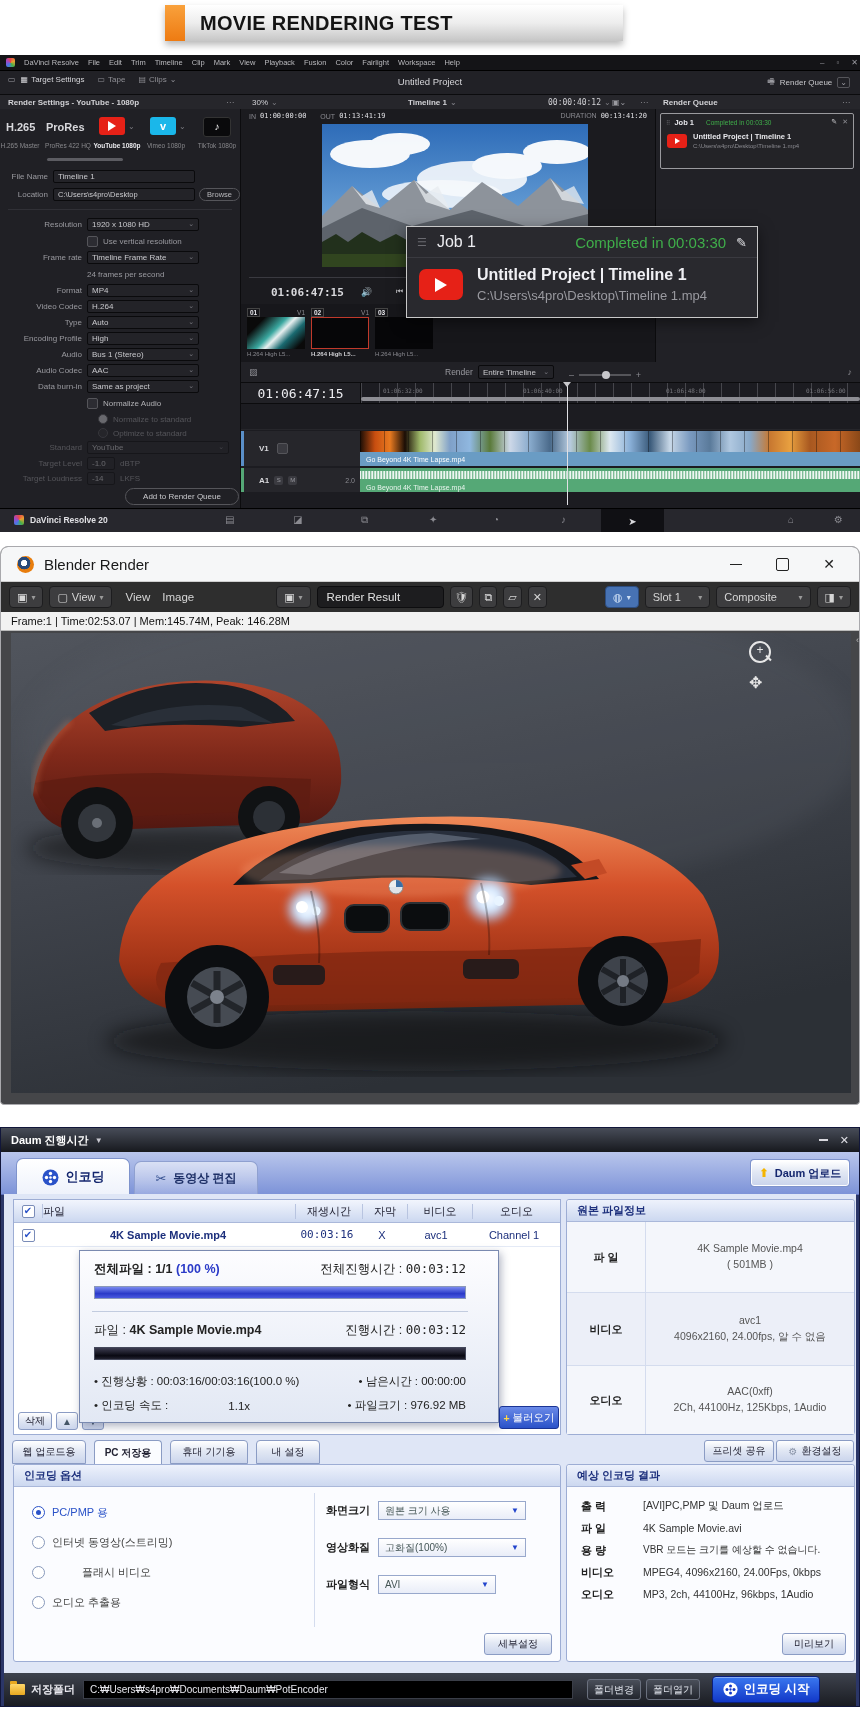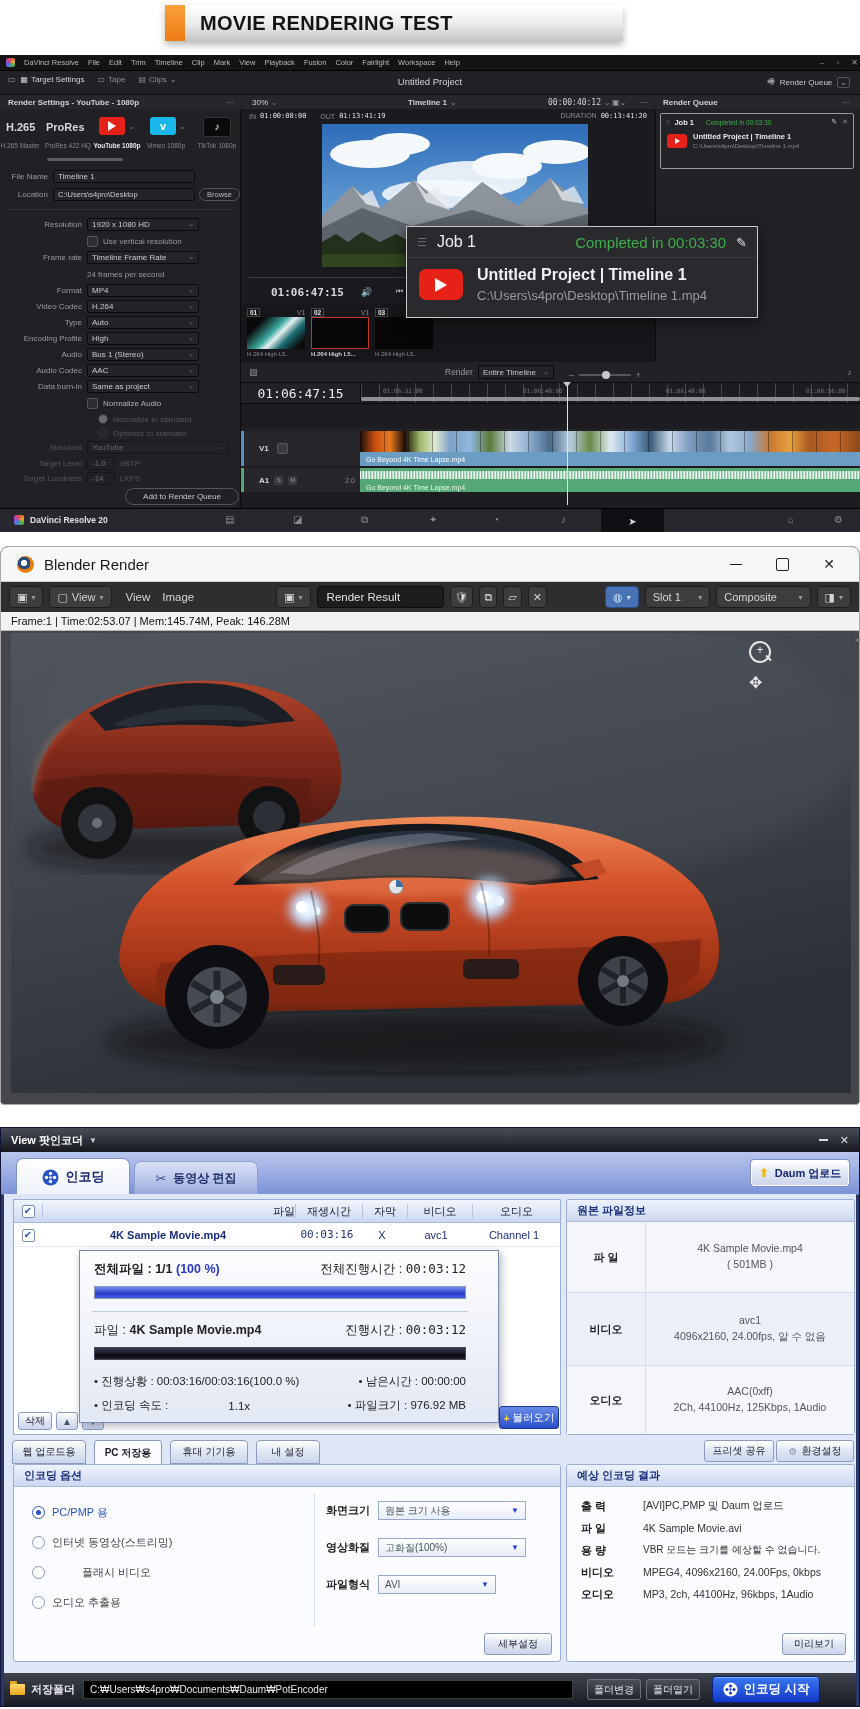--- a/index.html
+++ b/index.html
@@ -654,21 +654,21 @@
       </svg>
       
       <div class="a" style="left:748px;top:10px;width:18px;height:18px;border:2px solid #e6e6e6;border-radius:50%;color:#e6e6e6;font-size:12px;line-height:15px;text-align:center;">+<span style="position:absolute;left:14px;top:14px;width:7px;height:2px;background:#e6e6e6;transform:rotate(45deg);"></span></div>
       <div class="a" style="left:748px;top:42px;color:#e6e6e6;font-size:16px;">✥</div>
       <div class="a" style="right:0px;top:4px;color:#bdbdbd;font-size:9px;">‹</div>
     </div>
   </div>
 
   <div class="a pewin">
     <div class="petitle">
-      <span>View 팟인코더</span>
+      <span>Daum 진행시간</span>
       <span style="margin-left:6px;font-size:8px;color:#c8c8d0;">▼</span>
       <span style="margin-left:auto;display:flex;gap:12px;align-items:center;">
         <span style="width:9px;border-bottom:2px solid #d8d8de;display:inline-block;"></span>
         <span style="font-size:11px;color:#e0e0e6;">✕</span>
       </span>
     </div>
     <div class="petabs">
       <div class="a" style="left:15px;top:6px;width:112px;height:36px;background:linear-gradient(#ffffff,#eef2fb);border:1px solid #7e93cc;border-bottom:none;border-radius:7px 7px 0 0;display:flex;align-items:center;justify-content:center;gap:7px;">
         <svg width="17" height="17" viewBox="0 0 17 17">
           <circle cx="8.5" cy="8.5" r="8" fill="#2a52c8"></circle>
@@ -688,21 +688,21 @@
         <span style="color:#f5b500;font-size:12px;">⬆</span>
         <span>Daum 업로드</span>
       </div>
     </div>
 
     <div class="pebody">
 
       <div class="a" style="left:9px;top:5px;width:546px;height:234px;background:#fff;border:1px solid #9dadd4;">
         <div style="height:22px;display:flex;background:linear-gradient(#f2f5fd,#ccd8f0);border-bottom:1px solid #aab8da;color:#223;font-size:11px;align-items:center;">
           <span style="width:28px;text-align:center;border-right:1px solid #b8c4e0;"><span class="ck" style="display:inline-block;">✔</span></span>
-          <span style="width:252px;text-align:right;border-right:1px solid #b8c4e0;">파일</span>
+          <span style="width:252px;text-align:left;border-right:1px solid #b8c4e0;">파일</span>
           <span style="width:66px;text-align:center;border-right:1px solid #b8c4e0;">재생시간</span>
           <span style="width:44px;text-align:center;border-right:1px solid #b8c4e0;">자막</span>
           <span style="width:64px;text-align:center;border-right:1px solid #b8c4e0;">비디오</span>
           <span style="flex:1;text-align:center;">오디오</span>
         </div>
         <div style="height:23px;display:flex;align-items:center;color:#1c2f7c;font-size:11px;border-bottom:1px solid #e4eaf6;">
           <span style="width:28px;text-align:center;"><span class="ck" style="display:inline-block;">✔</span></span>
           <span style="width:252px;text-align:center;font-weight:bold;">4K Sample Movie.mp4</span>
           <span style="width:66px;text-align:center;" class="mono">00:03:16</span>
           <span style="width:44px;text-align:center;">X</span>

